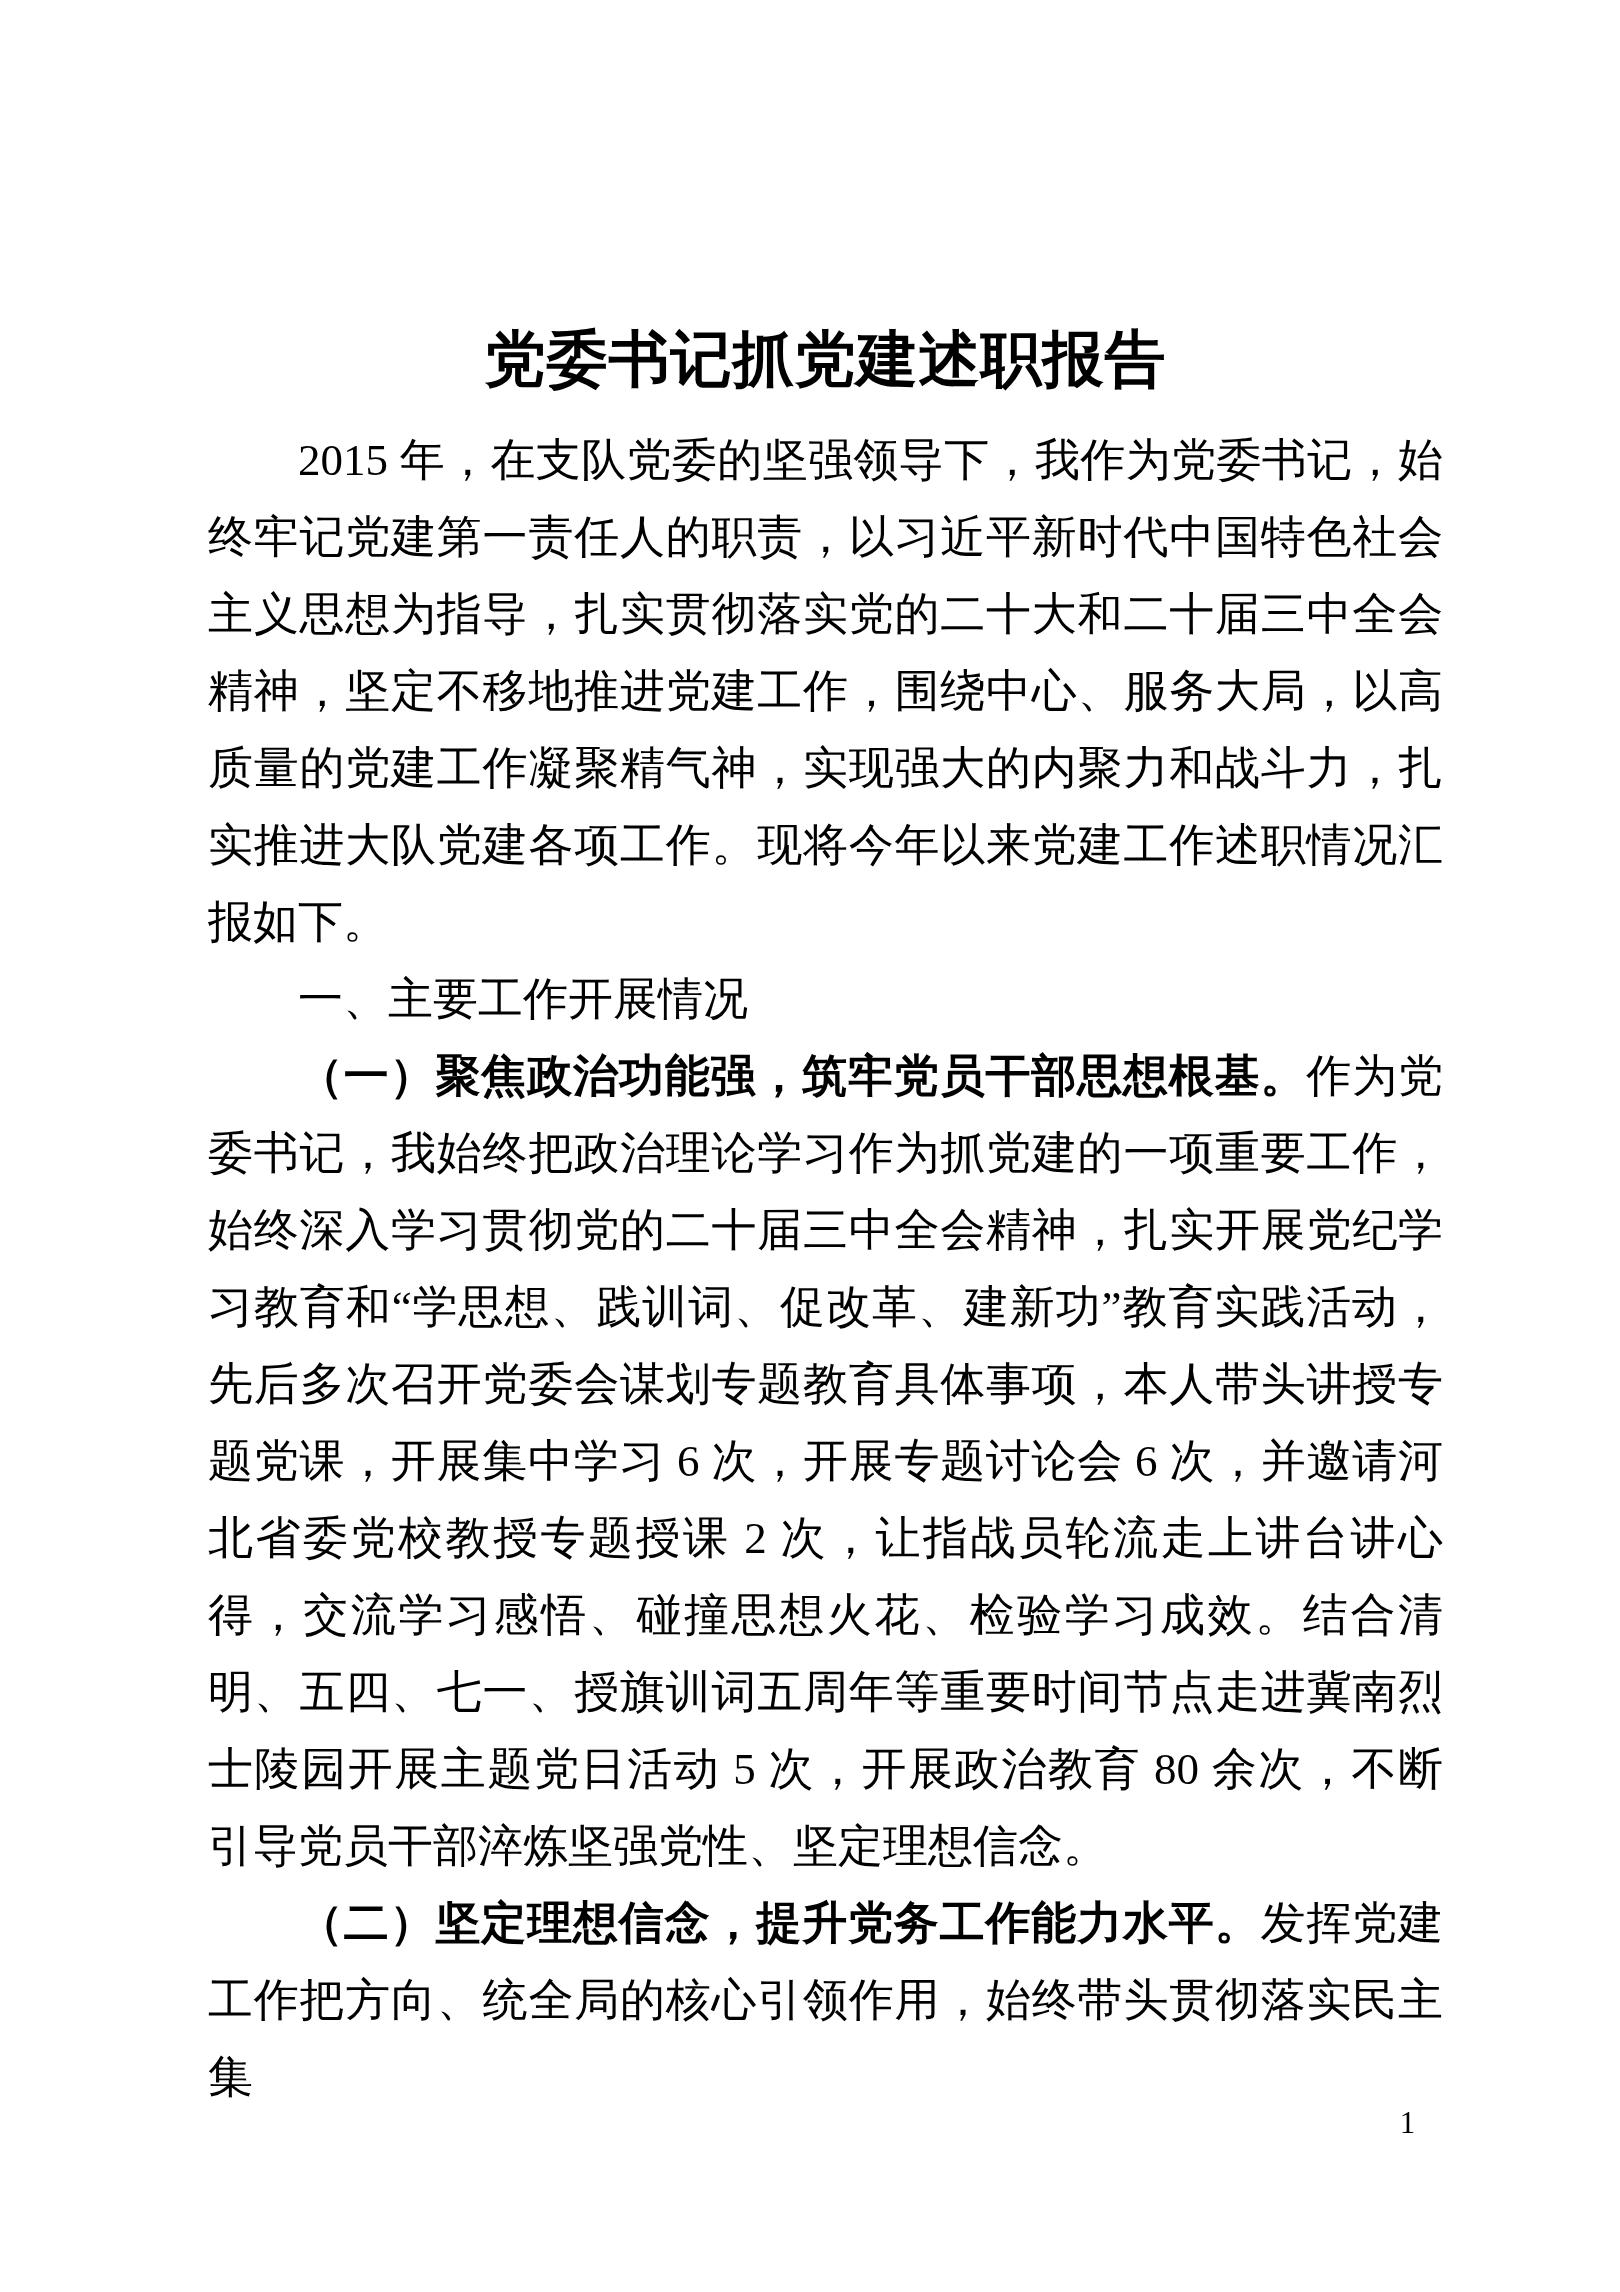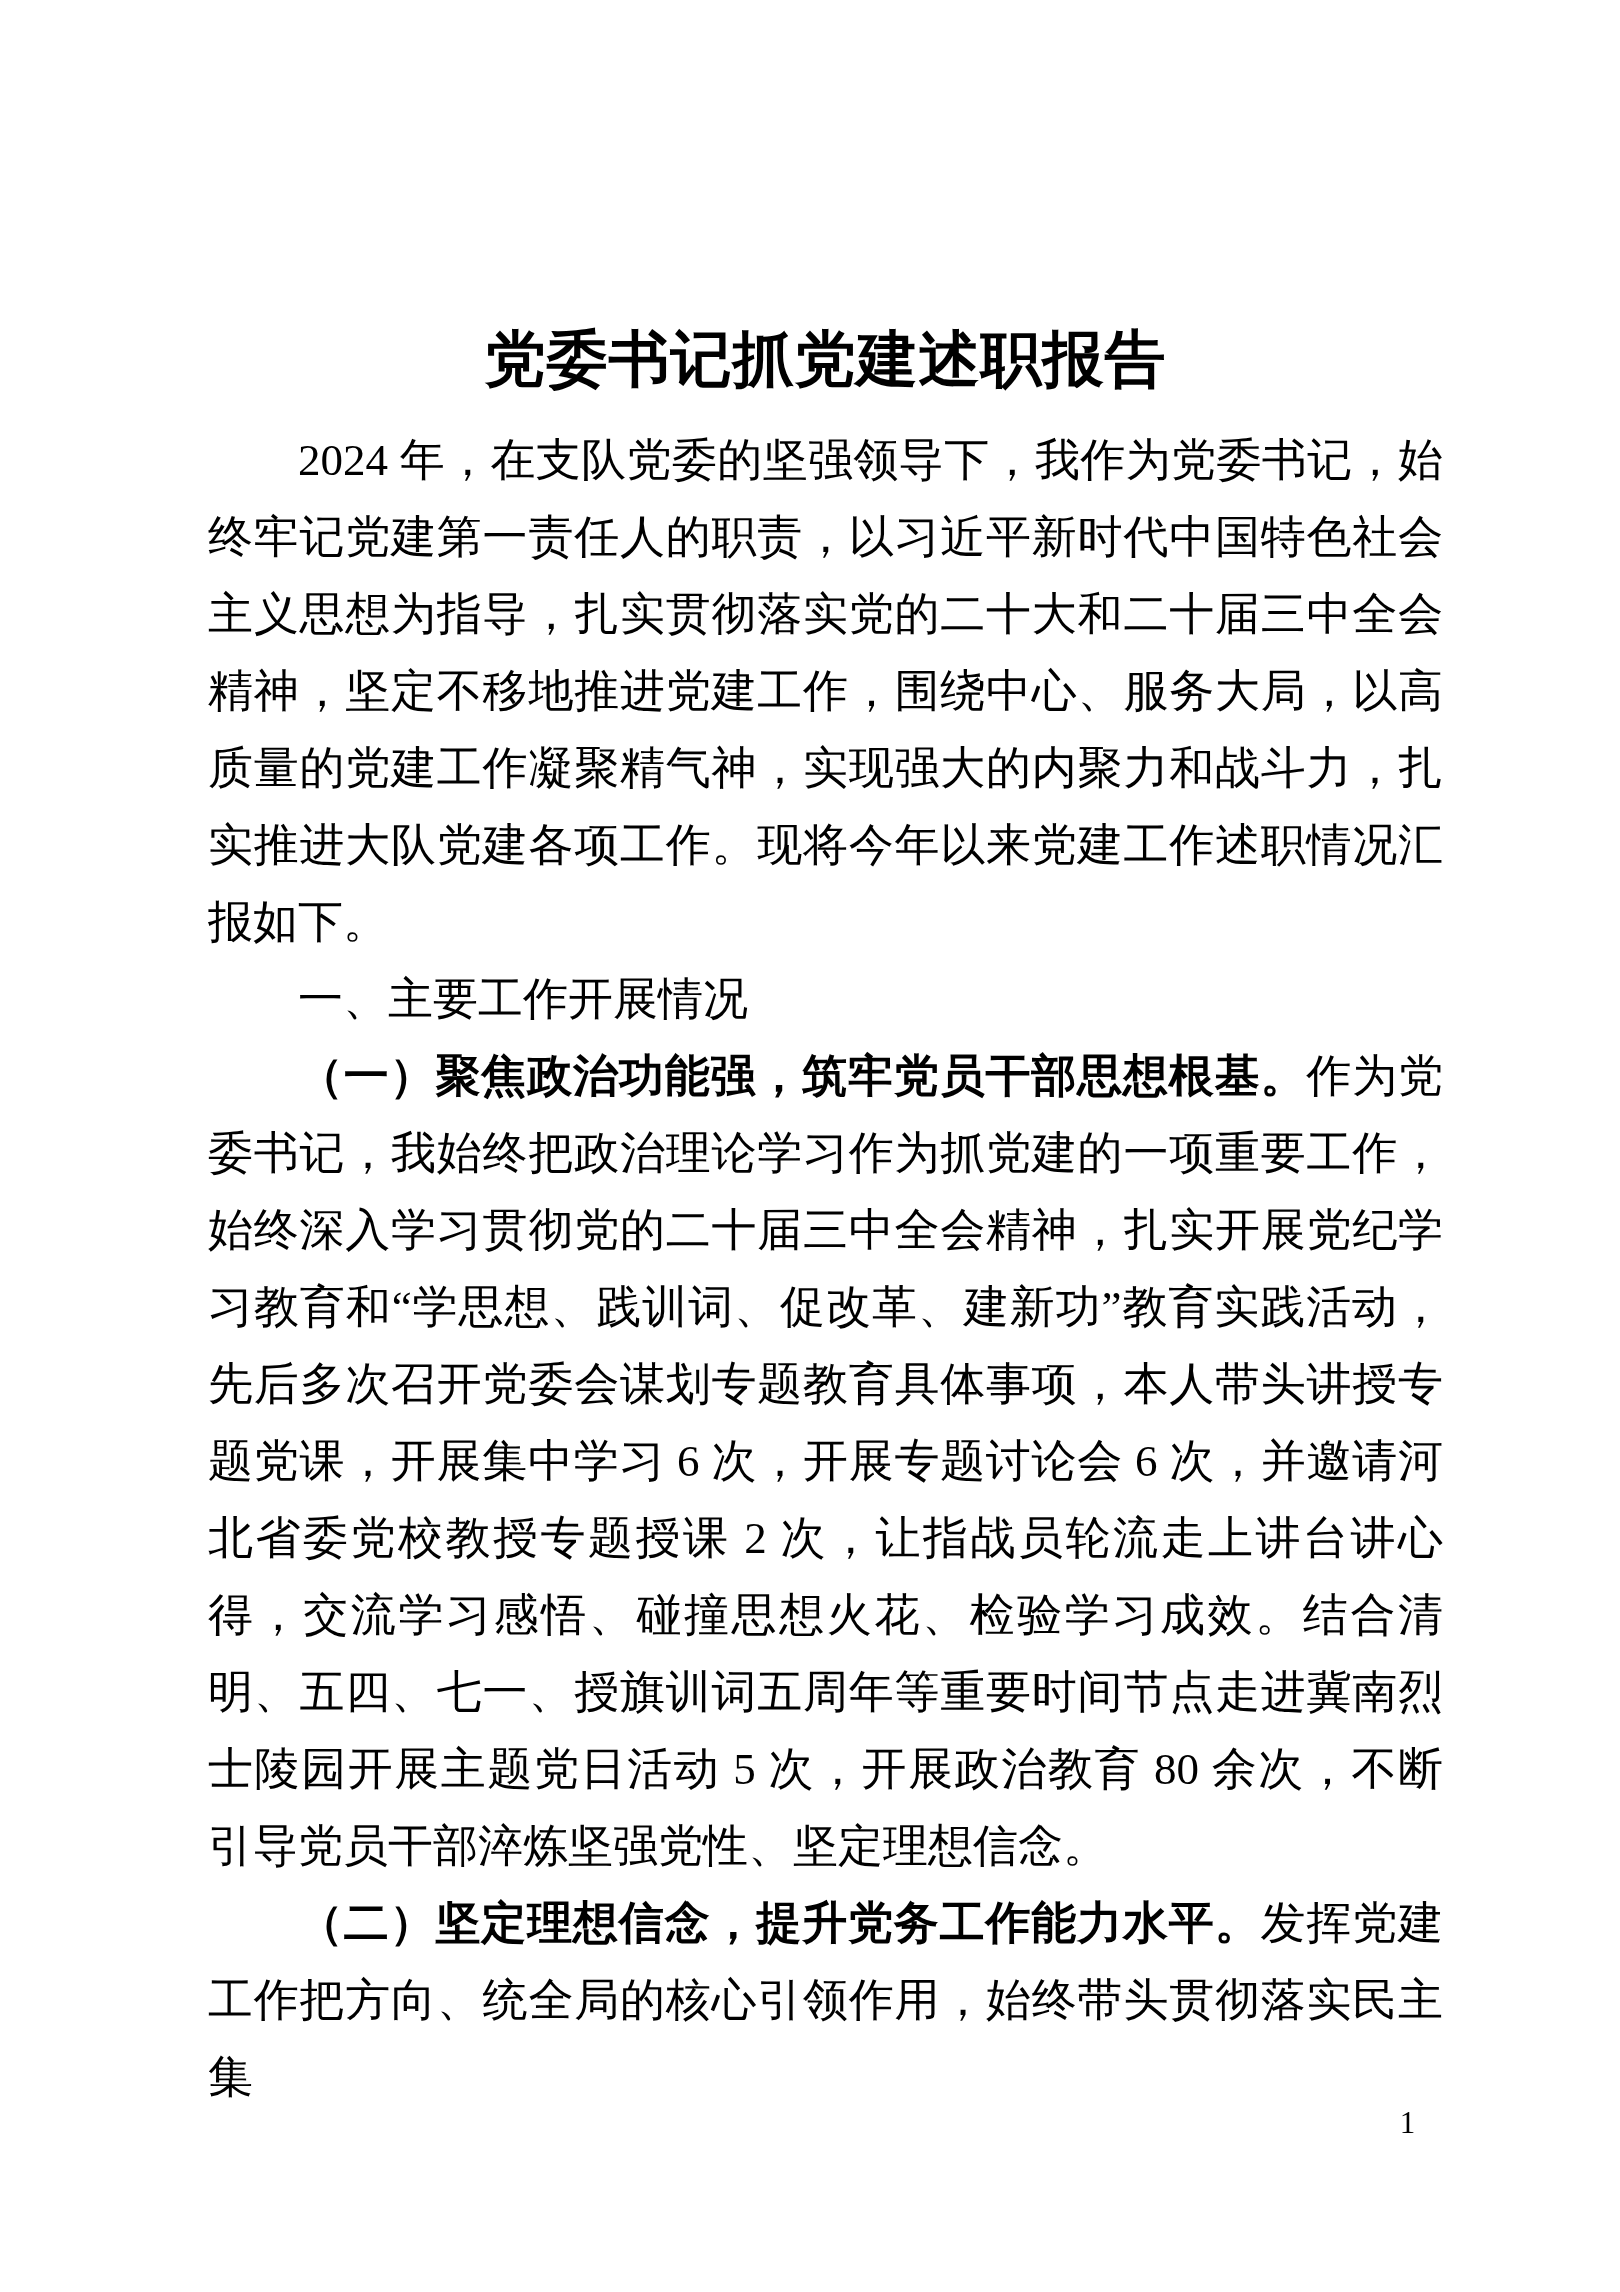--- a/index.html
+++ b/index.html
@@ -58,21 +58,21 @@
     font-family: "Liberation Serif", serif;
   }
 </style>
 </head>
 <body>
 
 <div class="page">
   <div class="content">
     <h1 class="title">党委书记抓党建述职报告</h1>
     <div class="doc-body">
-        <p class="para body">2024 年，在支队党委的坚强领导下，我作为党委书记，始终牢记党建第一责任人的职责，以习近平新时代中国特色社会主义思想为指导，扎实贯彻落实党的二十大和二十届三中全会精神，坚定不移地推进党建工作，围绕中心、服务大局，以高质量的党建工作凝聚精气神，实现强大的内聚力和战斗力，扎实推进大队党建各项工作。现将今年以来党建工作述职情况汇报如下。</p>
+        <p class="para body">2015 年，在支队党委的坚强领导下，我作为党委书记，始终牢记党建第一责任人的职责，以习近平新时代中国特色社会主义思想为指导，扎实贯彻落实党的二十大和二十届三中全会精神，坚定不移地推进党建工作，围绕中心、服务大局，以高质量的党建工作凝聚精气神，实现强大的内聚力和战斗力，扎实推进大队党建各项工作。现将今年以来党建工作述职情况汇报如下。</p>
         <p class="para heading">一、主要工作开展情况</p>
         <p class="para body"><strong class="lead">（一）聚焦政治功能强，筑牢党员干部思想根基。</strong>作为党委书记，我始终把政治理论学习作为抓党建的一项重要工作，始终深入学习贯彻党的二十届三中全会精神，扎实开展党纪学习教育和“学思想、践训词、促改革、建新功”教育实践活动，先后多次召开党委会谋划专题教育具体事项，本人带头讲授专题党课，开展集中学习 6 次，开展专题讨论会 6 次，并邀请河北省委党校教授专题授课 2 次，让指战员轮流走上讲台讲心得，交流学习感悟、碰撞思想火花、检验学习成效。结合清明、五四、七一、授旗训词五周年等重要时间节点走进冀南烈士陵园开展主题党日活动 5 次，开展政治教育 80 余次，不断引导党员干部淬炼坚强党性、坚定理想信念。</p>
         <p class="para body"><strong class="lead">（二）坚定理想信念，提升党务工作能力水平。</strong>发挥党建工作把方向、统全局的核心引领作用，始终带头贯彻落实民主集</p>
       </div>
   </div>
   <div class="page-number">1</div>
 </div>
 
 
 </body></html>

